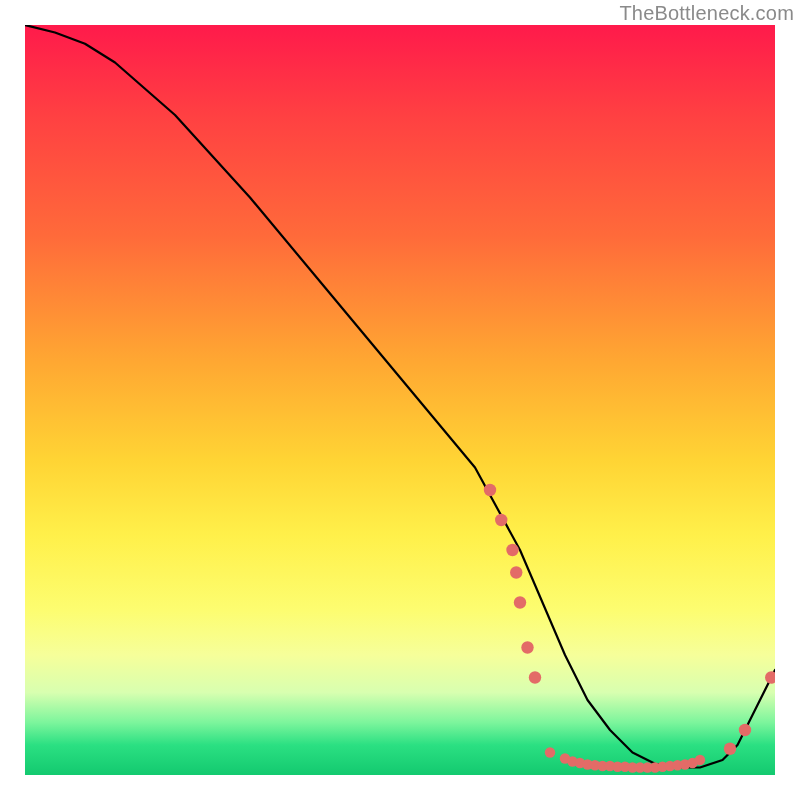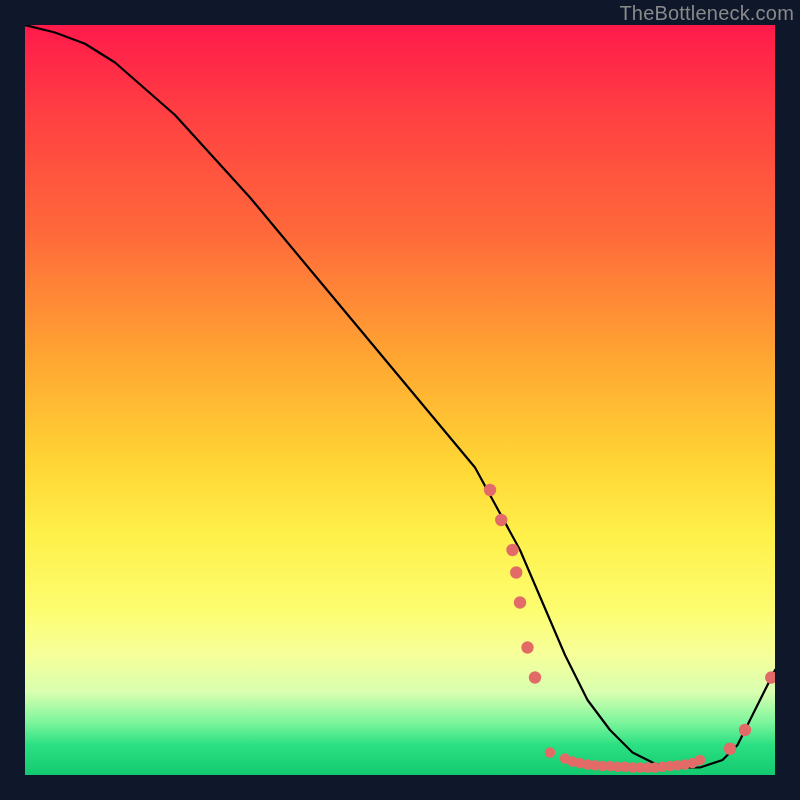--- a/index.html
+++ b/index.html
@@ -7,21 +7,21 @@
     padding: 0;
     width: 800px;
     height: 800px;
     background: #000;
     overflow: hidden;
   }
   .chart-wrap {
     position: relative;
     width: 800px;
     height: 800px;
-    background: #0f172a;
+    background: #ffffff;
   }
   .plot-area {
     position: absolute;
     left: 25px;
     top: 25px;
     width: 750px;
     height: 750px;
     
     background: linear-gradient(
       to bottom,

